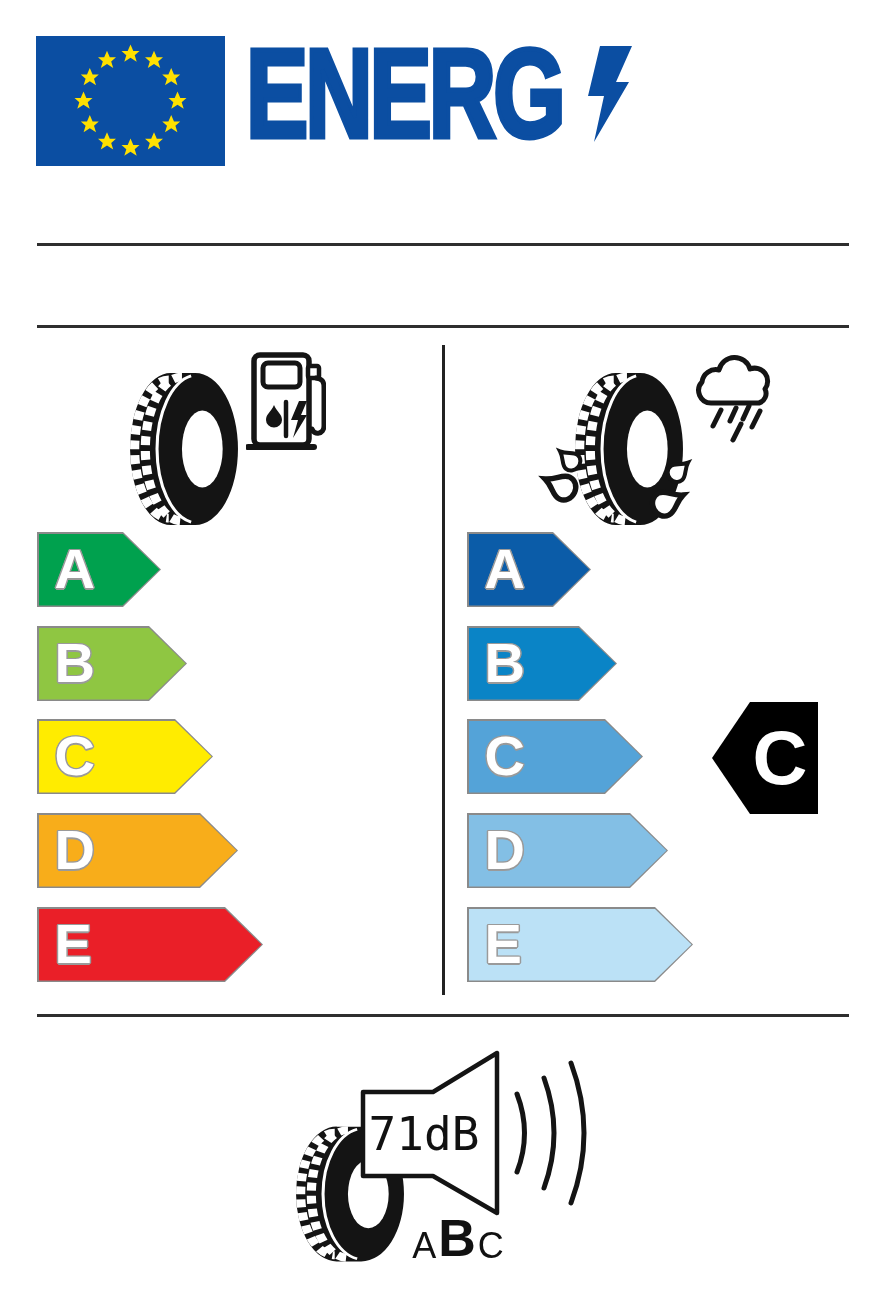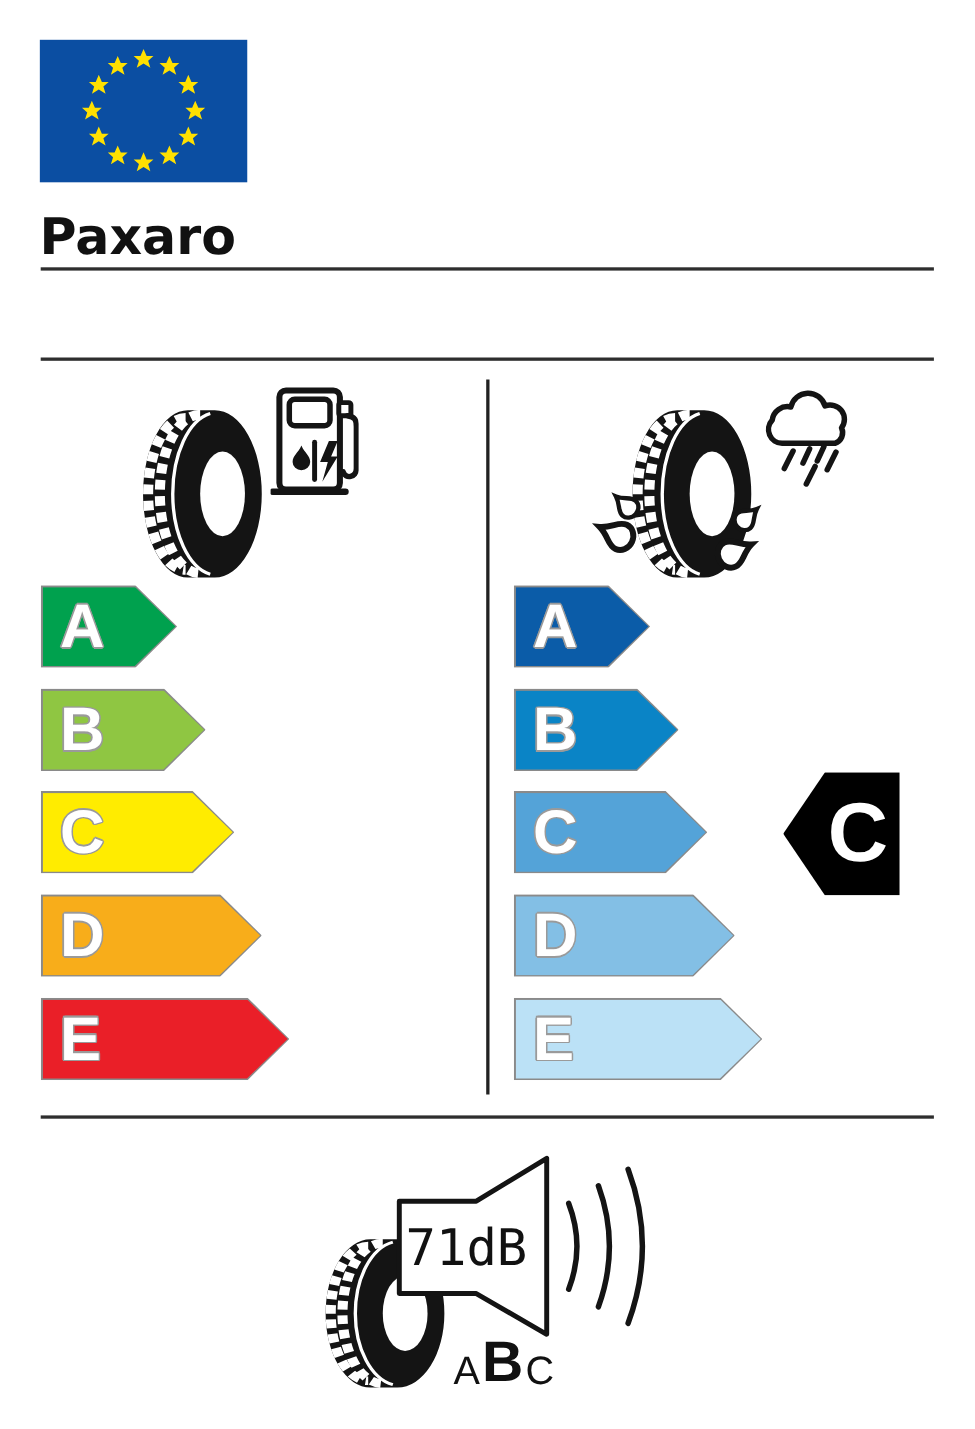--- a/index.html
+++ b/index.html
@@ -77,22 +77,27 @@
         <use href="#star" x="118" y="105.7"></use>
       <use href="#star" x="94.5" y="112"></use>
         <use href="#star" x="71" y="105.7"></use>
       <use href="#star" x="53.8" y="88.5"></use>
         <use href="#star" x="47.5" y="65"></use>
       <use href="#star" x="53.8" y="41.5"></use>
         <use href="#star" x="71" y="24.3"></use>
     </g>
   </svg>
 
-
-  <div class="brand">Paxaro</div>
+  <div class="energ-logo">
+    <span class="energ-text" style="color: rgb(11, 78, 162);">ENERG</span>
+    <svg class="bolt" width="48" height="96" viewBox="0 0 48 96">
+      <polygon points="14,0 46,0 30,36 43,36 8,96 18,50 2,50" fill="#0B4EA2"></polygon>
+    </svg>
+  </div>
+
   <div class="rule rule1"></div>
   <div class="rule rule2"></div>
 
   <svg class="icon" style="left:128px;top:370px" width="112" height="158" viewBox="0 0 110 160" preserveAspectRatio="none">
     <use href="#tire-g"></use>
   </svg>
 
   <svg class="icon" style="left:246px;top:350px" width="80" height="103" viewBox="0 0 80 103">
     <g stroke="#141414" fill="none" stroke-linecap="round" stroke-linejoin="round">
       <rect x="8" y="5" width="55" height="90" rx="6" stroke-width="5.5" fill="#fff"></rect>

